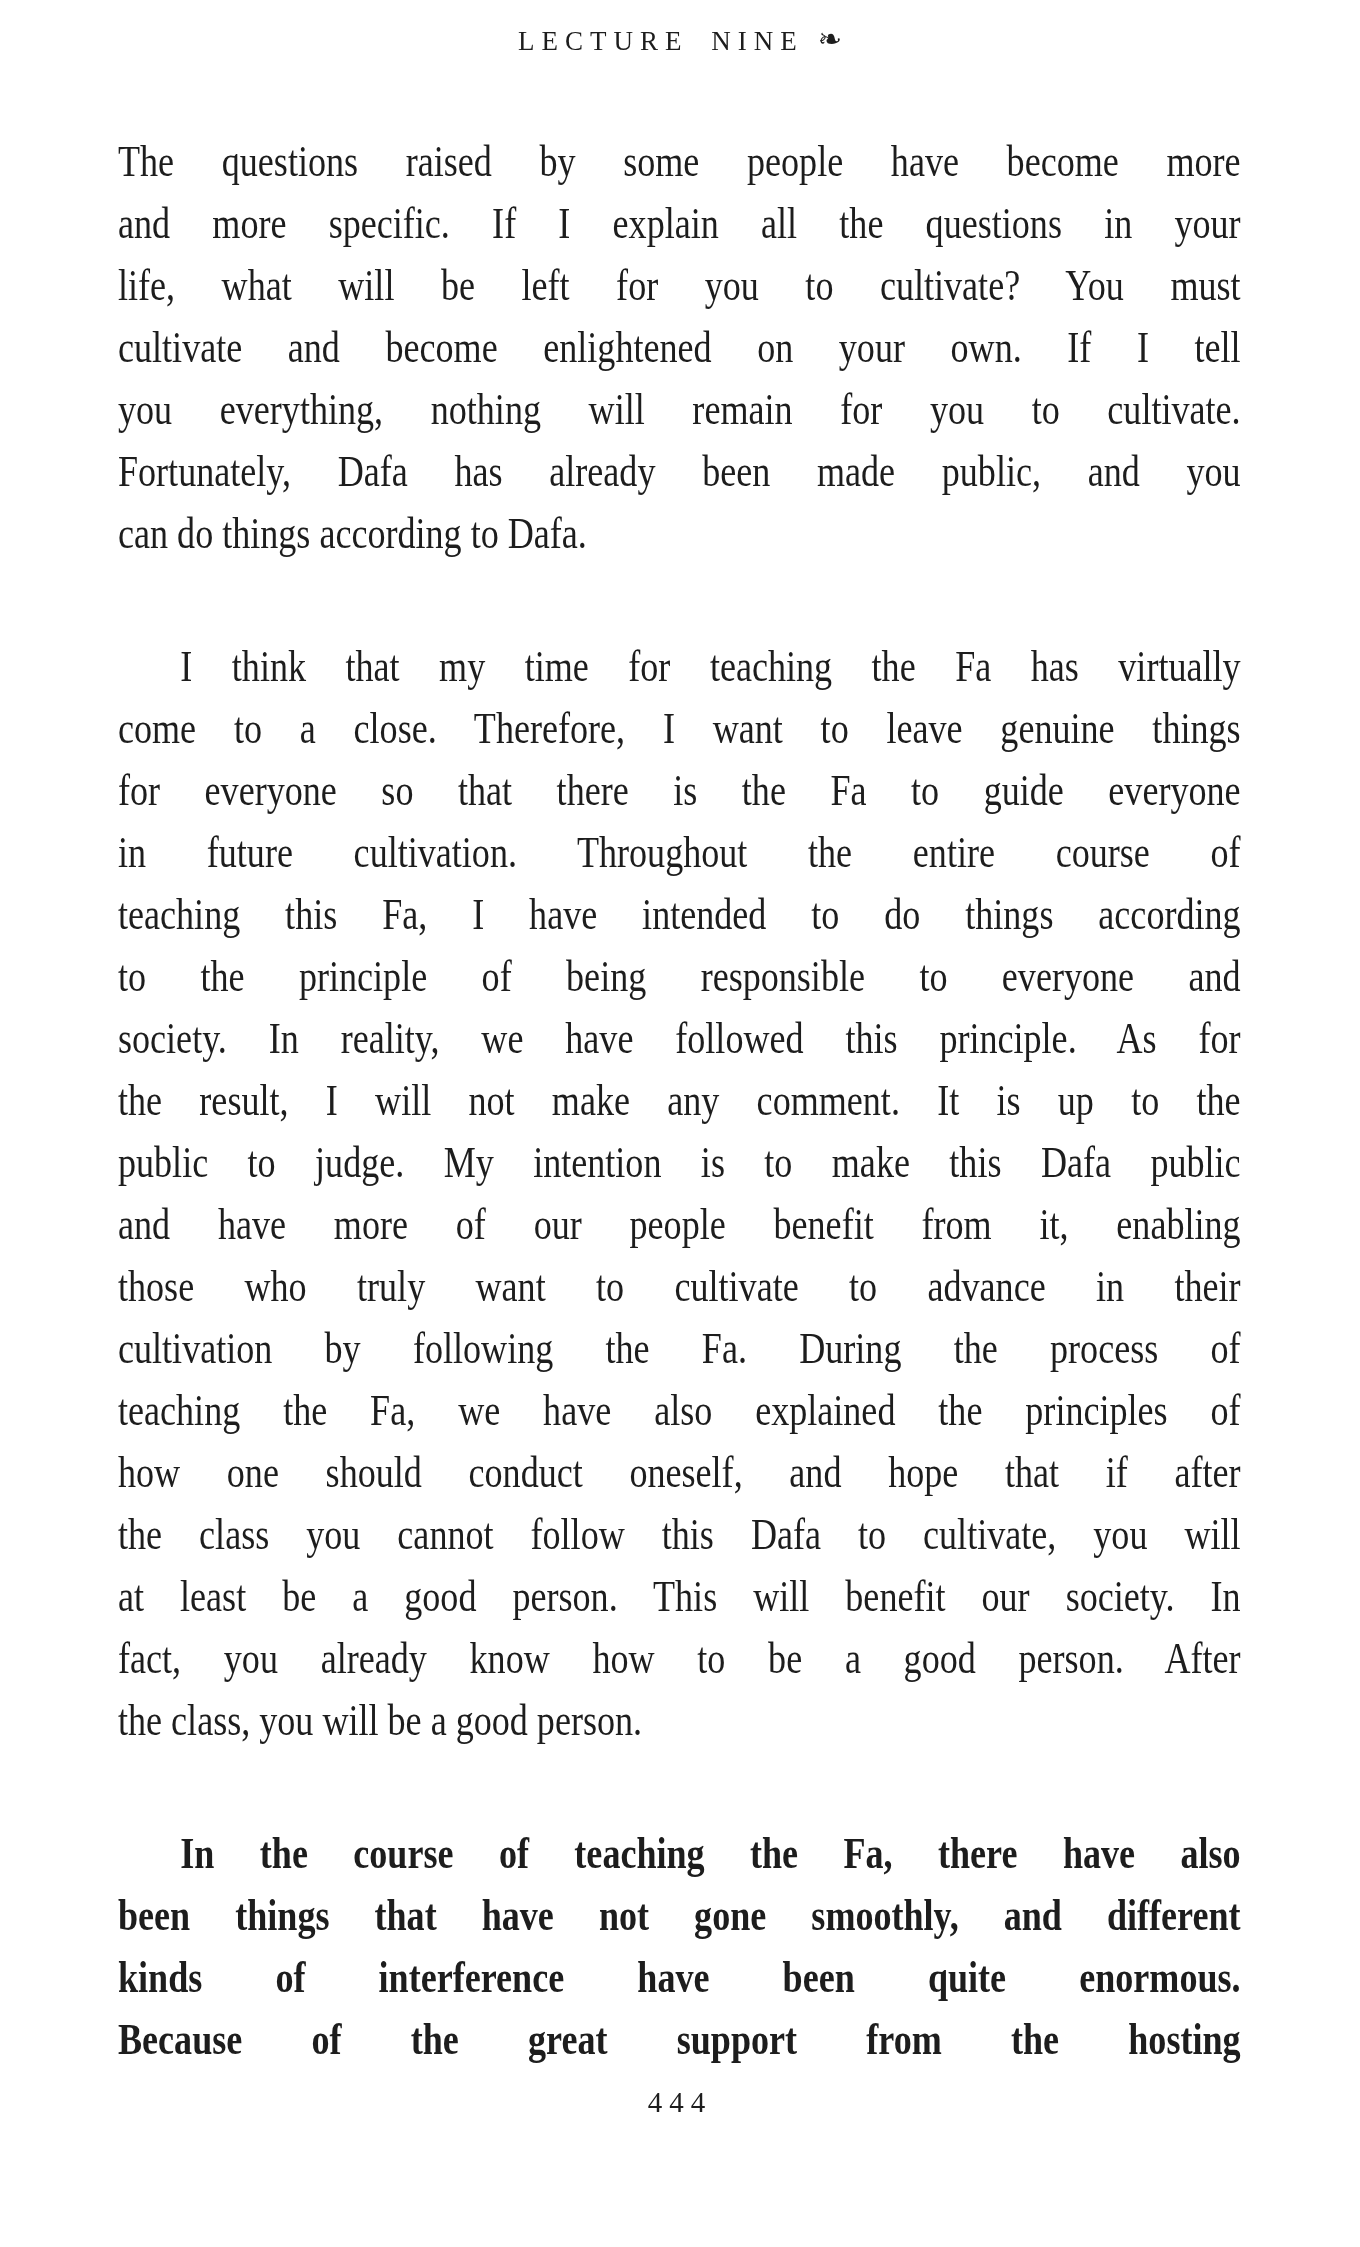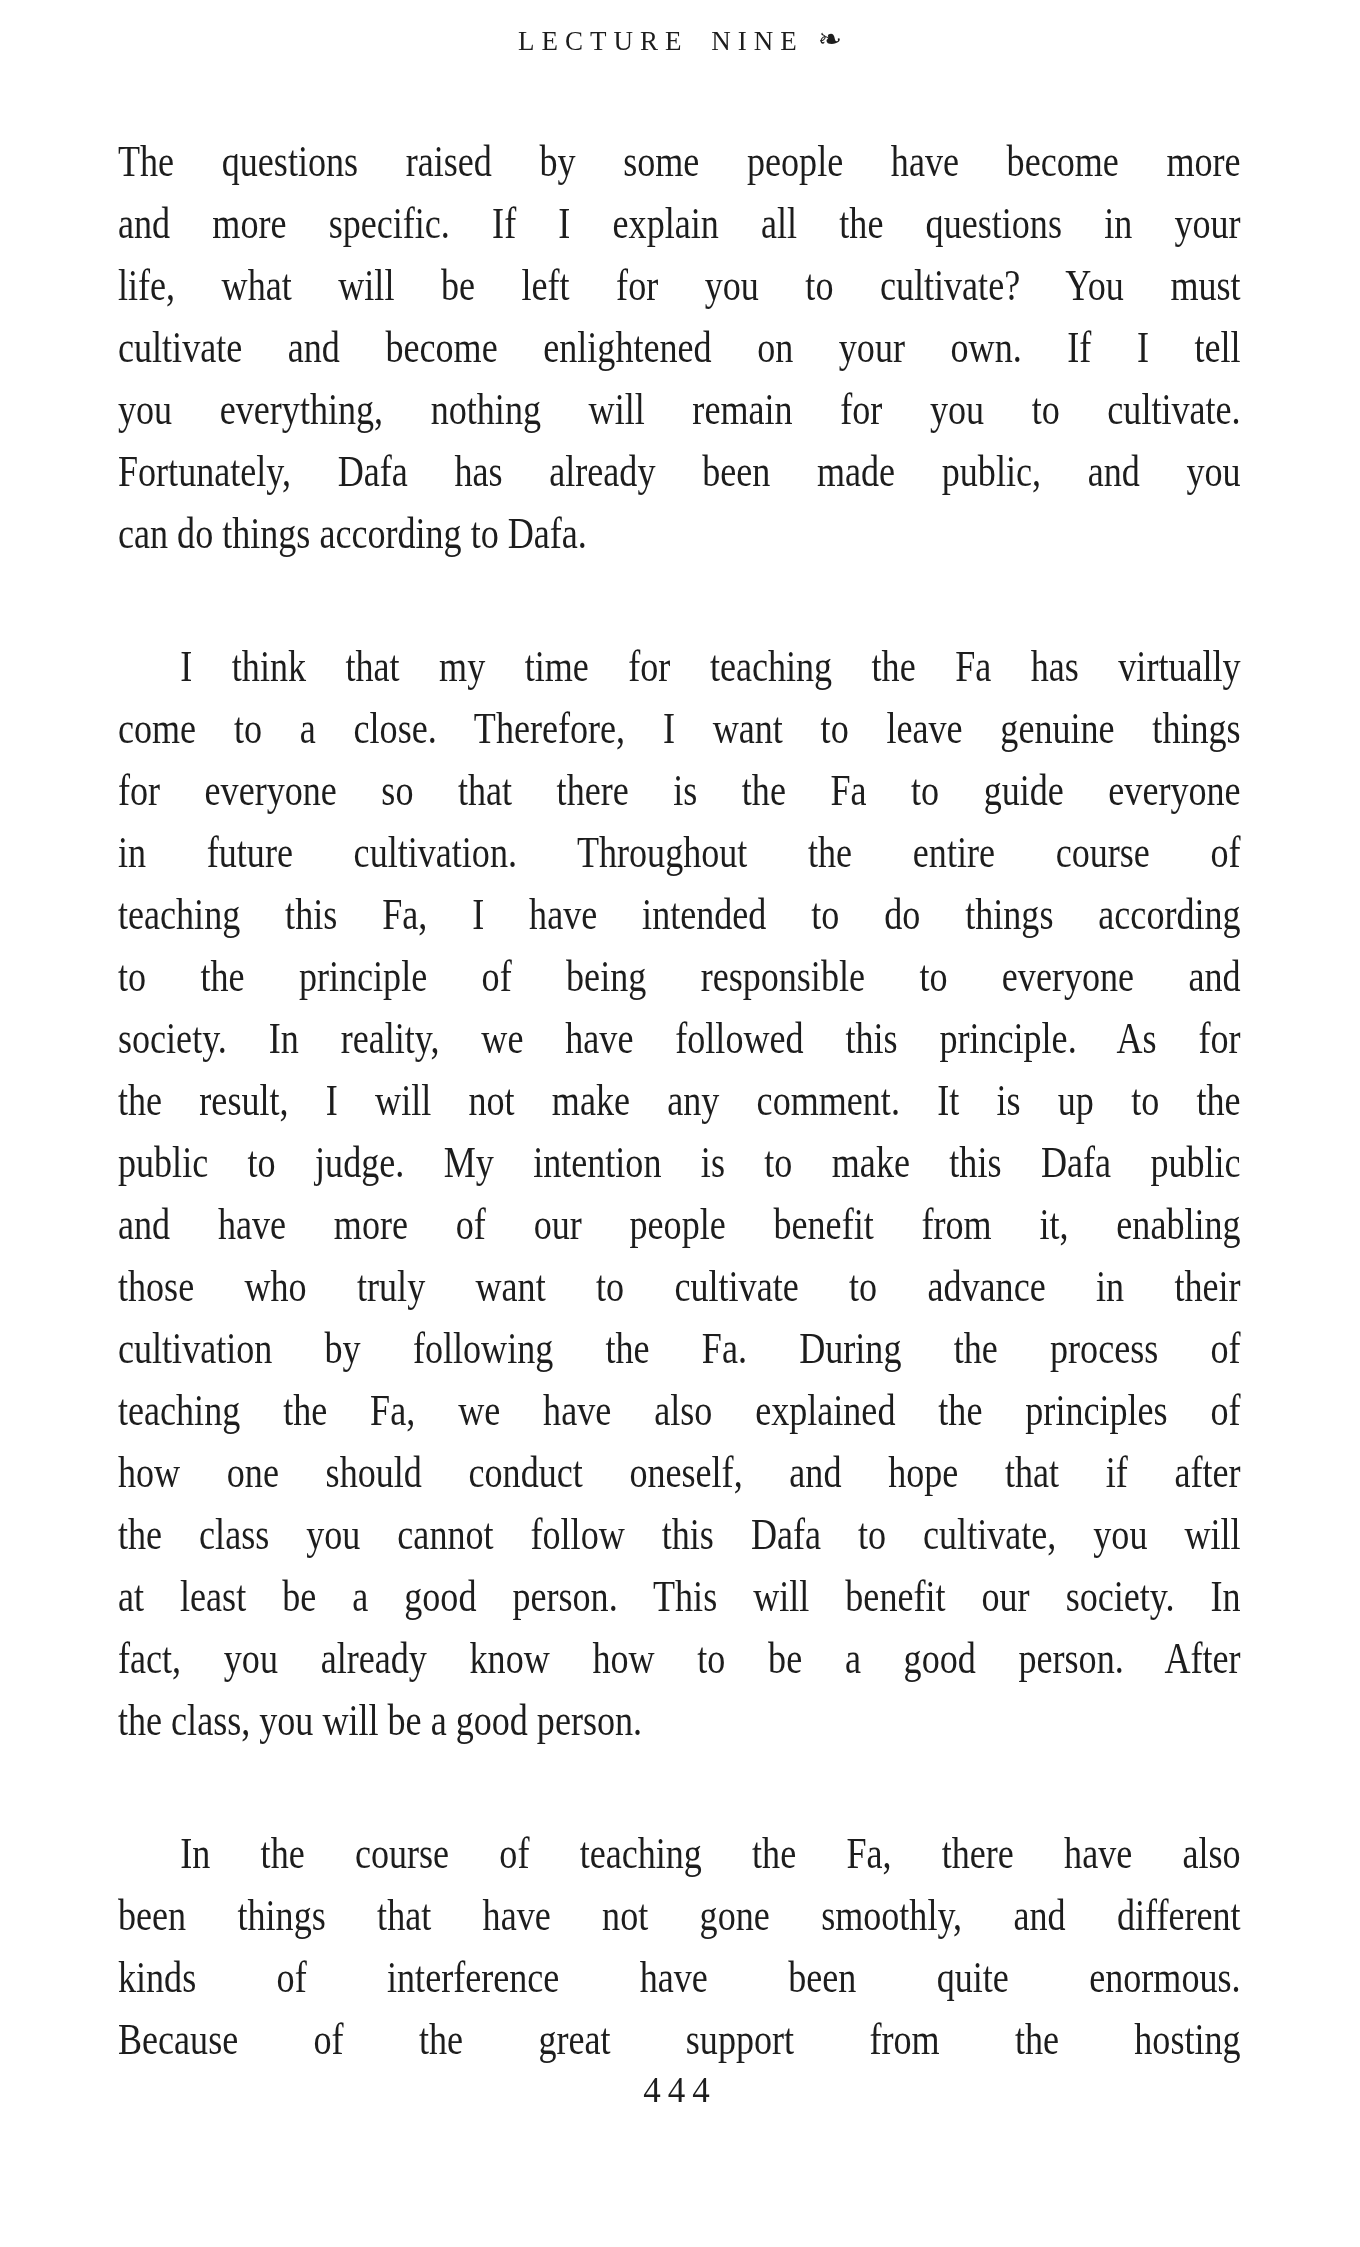--- a/index.html
+++ b/index.html
@@ -43,39 +43,39 @@
     letter-spacing: 0.5px;
     color: #1d1d1d;
   }
 
   
   .text-block {
     margin: 74px 0 0 118px;
     width: 1122px;
   }
   .para { margin: 0 0 71px 0; }
-  .para:last-child { margin-bottom: 0; }
+  .para:last-child { margin-bottom: 15px; font-weight: bold; }
   .line {
     box-sizing: border-box;
     width: 1369px;                 
     transform: scaleX(0.82);       
     transform-origin: 0 0;
     font-size: 44px;
     line-height: 62px;
     text-align: justify;
     text-align-last: justify;
     color: #1d1d1d;
   }
   .line.indent { padding-left: 76px; }
   .line.endline { text-align-last: left; }
 
   
   .folio {
     text-align: center;
-    font-size: 35px;
+    font-size: 29px;
     letter-spacing: 7px;
     color: #1d1d1d;
   }
 </style>
 </head>
 <body>
 
 <div class="page">
 
   <header class="running-head">

